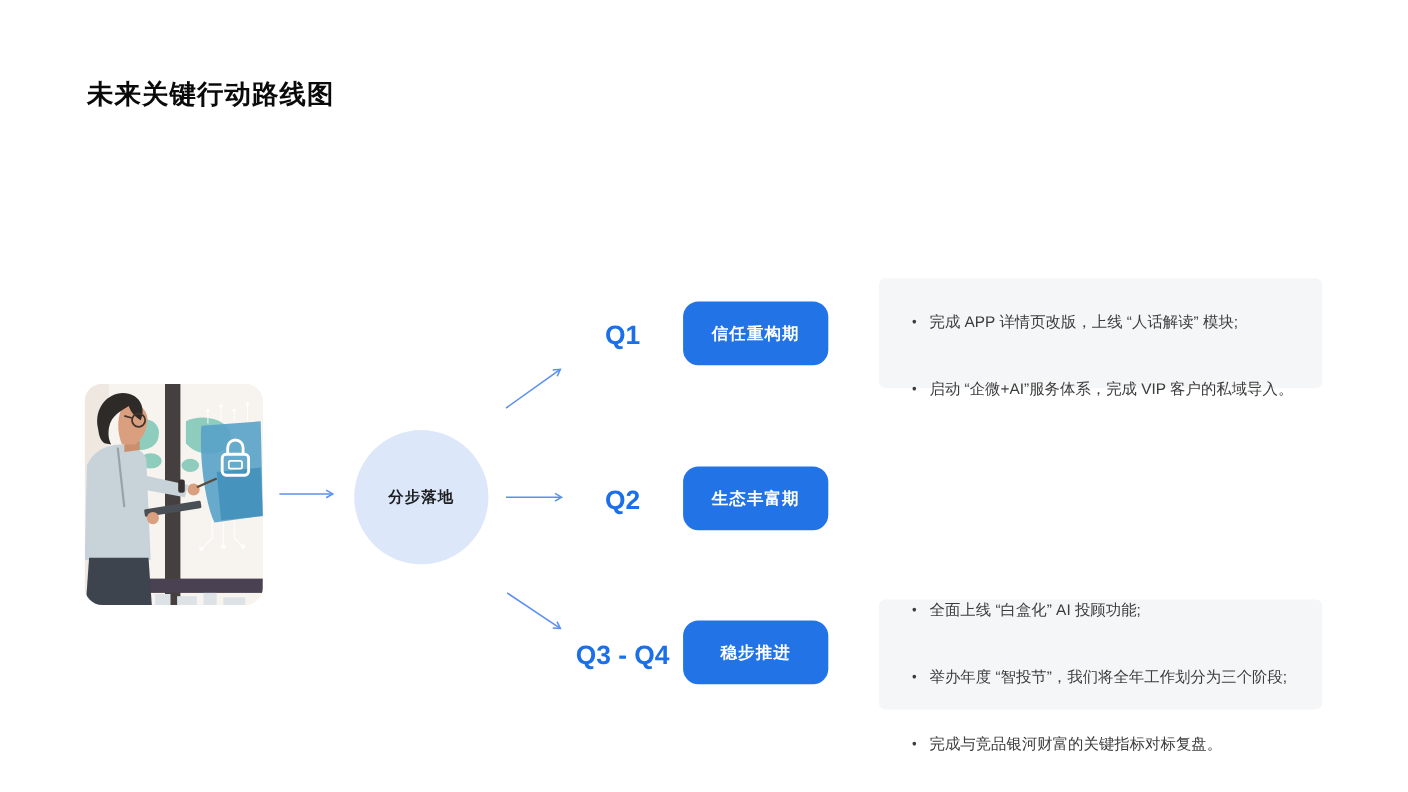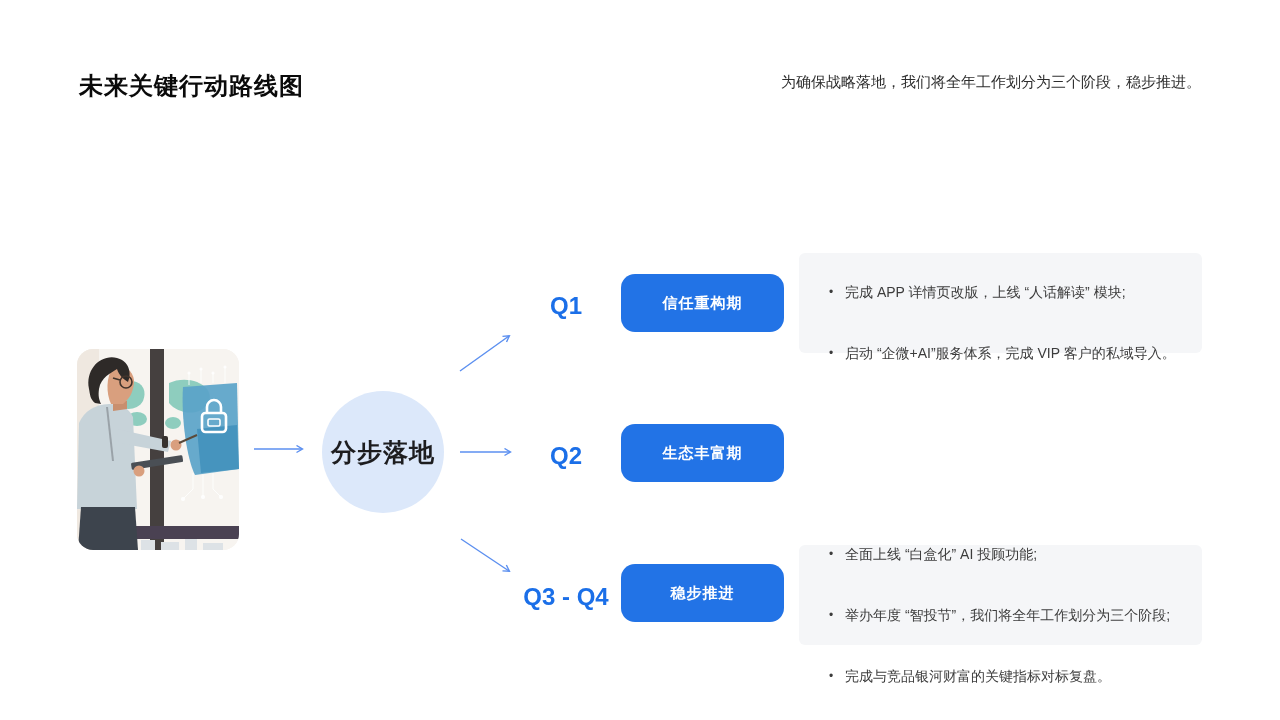--- a/index.html
+++ b/index.html
@@ -16,30 +16,30 @@
     font-size:15px;color:#2e2e2e;
   }
   .photo{
     position:absolute;left:77px;top:349px;width:162px;height:201px;
     border-radius:16px;overflow:hidden;background:#f6f3ef;
   }
   .hub{
     position:absolute;left:322px;top:391px;width:122px;height:122px;border-radius:50%;
     background:var(--hub-fill,#dce8fa);
     display:flex;align-items:center;justify-content:center;
-    font-size:25px;font-weight:700;color:#1d1d1f;letter-spacing:1px;
+    font-size:14px;font-weight:700;color:#1d1d1f;letter-spacing:1px;
   }
   .arrows{position:absolute;left:240px;top:320px;width:290px;height:270px;}
   .quarter{
     position:absolute;left:506px;width:120px;text-align:center;
     font-size:24px;font-weight:700;color:var(--quarter-label,#1b6fe8);
   }
   .q1{top:292px}.q2{top:442px}.q3{top:583px}
   .pill{
-    position:absolute;left:621px;width:163px;height:58px;border-radius:14px;
+    position:absolute;left:621px;width:132px;height:58px;border-radius:14px;
     background:var(--accent,#2273e6);
     display:flex;align-items:center;justify-content:center;
     color:#ffffff;font-size:15px;font-weight:700;letter-spacing:1px;
   }
   .p1{top:274px}.p2{top:424px}.p3{top:564px}
   .card{
     position:absolute;left:799px;width:403px;border-radius:6px;
     background:var(--card-bg,#f5f6f8);
     display:flex;align-items:center;box-sizing:border-box;padding-left:29px;padding-right:14px;
   }
@@ -51,21 +51,20 @@
   .card li::before{
     content:"•";position:absolute;left:1px;top:0;font-size:12px;color:#3c3c3c;
   }
 </style>
 </head>
 <body>
 
 <div class="slide">
 
   <div class="title">未来关键行动路线图</div>
-  <div class="subtitle">为确保战略落地，我们将全年工作划分为三个阶段，稳步推进。</div>
 
   <div class="photo">
     <svg width="162" height="201" viewBox="0 0 162 201" xmlns="http://www.w3.org/2000/svg">
       <rect x="0" y="0" width="162" height="201" fill="#f7f4f0"></rect>
       <rect x="0" y="0" width="22" height="201" fill="#efe8e0"></rect>
 
       <rect x="73" y="0" width="14" height="201" fill="#45403f"></rect>
 
       <g fill="#7cc7b6" opacity="0.85">
         <path d="M38,52 C34,40 44,30 56,32 C66,34 70,42 66,52 C62,60 50,62 44,58 Z"></path>

